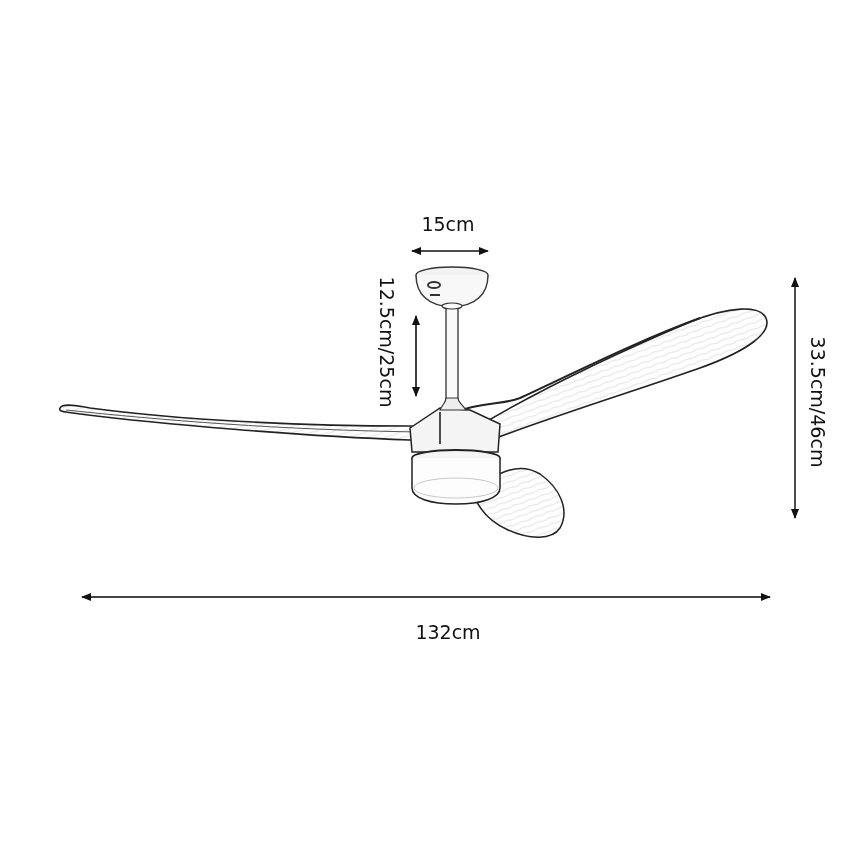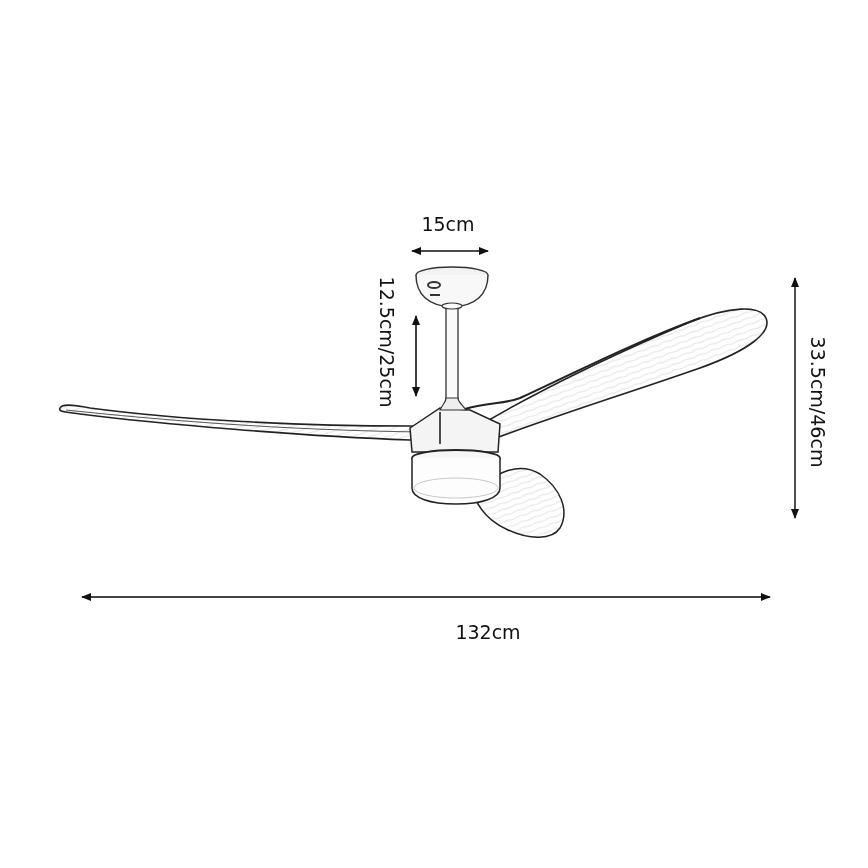--- a/index.html
+++ b/index.html
@@ -77,14 +77,14 @@
       <line x1="795" y1="278" x2="795" y2="518" stroke="#222" stroke-width="1.6" marker-start="url(#arrowStart)" marker-end="url(#arrowEnd)"></line>
     </g>
     <g>
       <line x1="82" y1="597" x2="770" y2="597" stroke="#444" stroke-width="1.8" marker-start="url(#arrowStart)" marker-end="url(#arrowEnd)"></line>
     </g>
   </svg>
 
   <div class="label h" style="left:448px; top:224px;">15cm</div>
   <div class="label v" style="left:387px; top:342px;">12.5cm/25cm</div>
   <div class="label v" style="left:818px; top:402px;">33.5cm/46cm</div>
-  <div class="label h" style="left:448px; top:632px;margin-left:40px;">132cm</div>
+  <div class="label h" style="left:448px; top:632px;">132cm</div>
 </div>
 
 </body></html>

